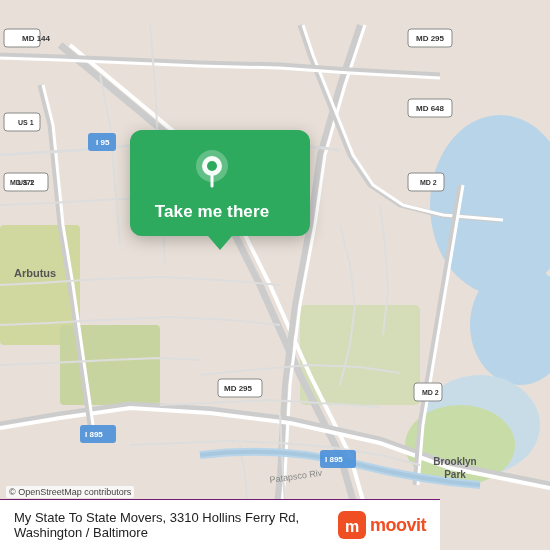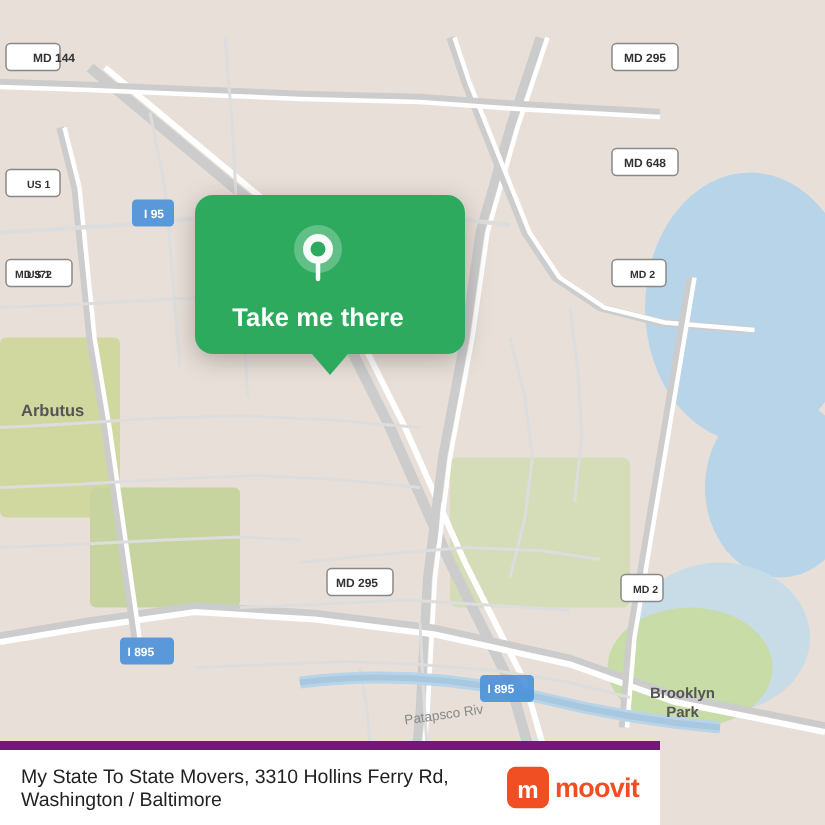--- a/index.html
+++ b/index.html
@@ -30,21 +30,21 @@
     #info-bar {
       position: absolute;
       bottom: 0;
       left: 0;
       width: 100%;
       background: #fff;
       padding: 10px 14px 10px 14px;
       display: flex;
       align-items: center;
       justify-content: space-between;
-      border-top: 6px solid #701a75;
+      border-top: 1px solid #701a75;
       z-index: 10;
     }
 
     #info-text {
       font-size: 13px;
       color: #222;
     }
 
     #moovit-logo {
       display: flex;
@@ -218,20 +218,23 @@
 
     <svg id="popup-pin" viewBox="0 0 44 44" xmlns="http://www.w3.org/2000/svg">
       <circle cx="22" cy="18" r="16" fill="rgba(255,255,255,0.25)"></circle>
       <circle cx="22" cy="18" r="10" fill="white" opacity="0.95"></circle>
       <circle cx="22" cy="18" r="5" fill="#2eaa5e"></circle>
       <path d="M 22 28 L 22 38" stroke="white" stroke-width="3" stroke-linecap="round"></path>
     </svg>
     <button id="popup-button">Take me there</button>
   </div>
 
+  <div id="osm-attribution">
+    <span>© OpenStreetMap contributors</span>
+  </div>
 
   <div id="info-bar">
     <div id="info-text">
       <span style="font-size:13px; color:#222; white-space:pre-line;">My State To State Movers, 3310 Hollins Ferry Rd,
 Washington / Baltimore</span>
     </div>
     <div id="moovit-logo">
 
       <svg id="moovit-icon" viewBox="0 0 28 28" xmlns="http://www.w3.org/2000/svg">
         <rect width="28" height="28" rx="6" fill="#f04e23"></rect>

